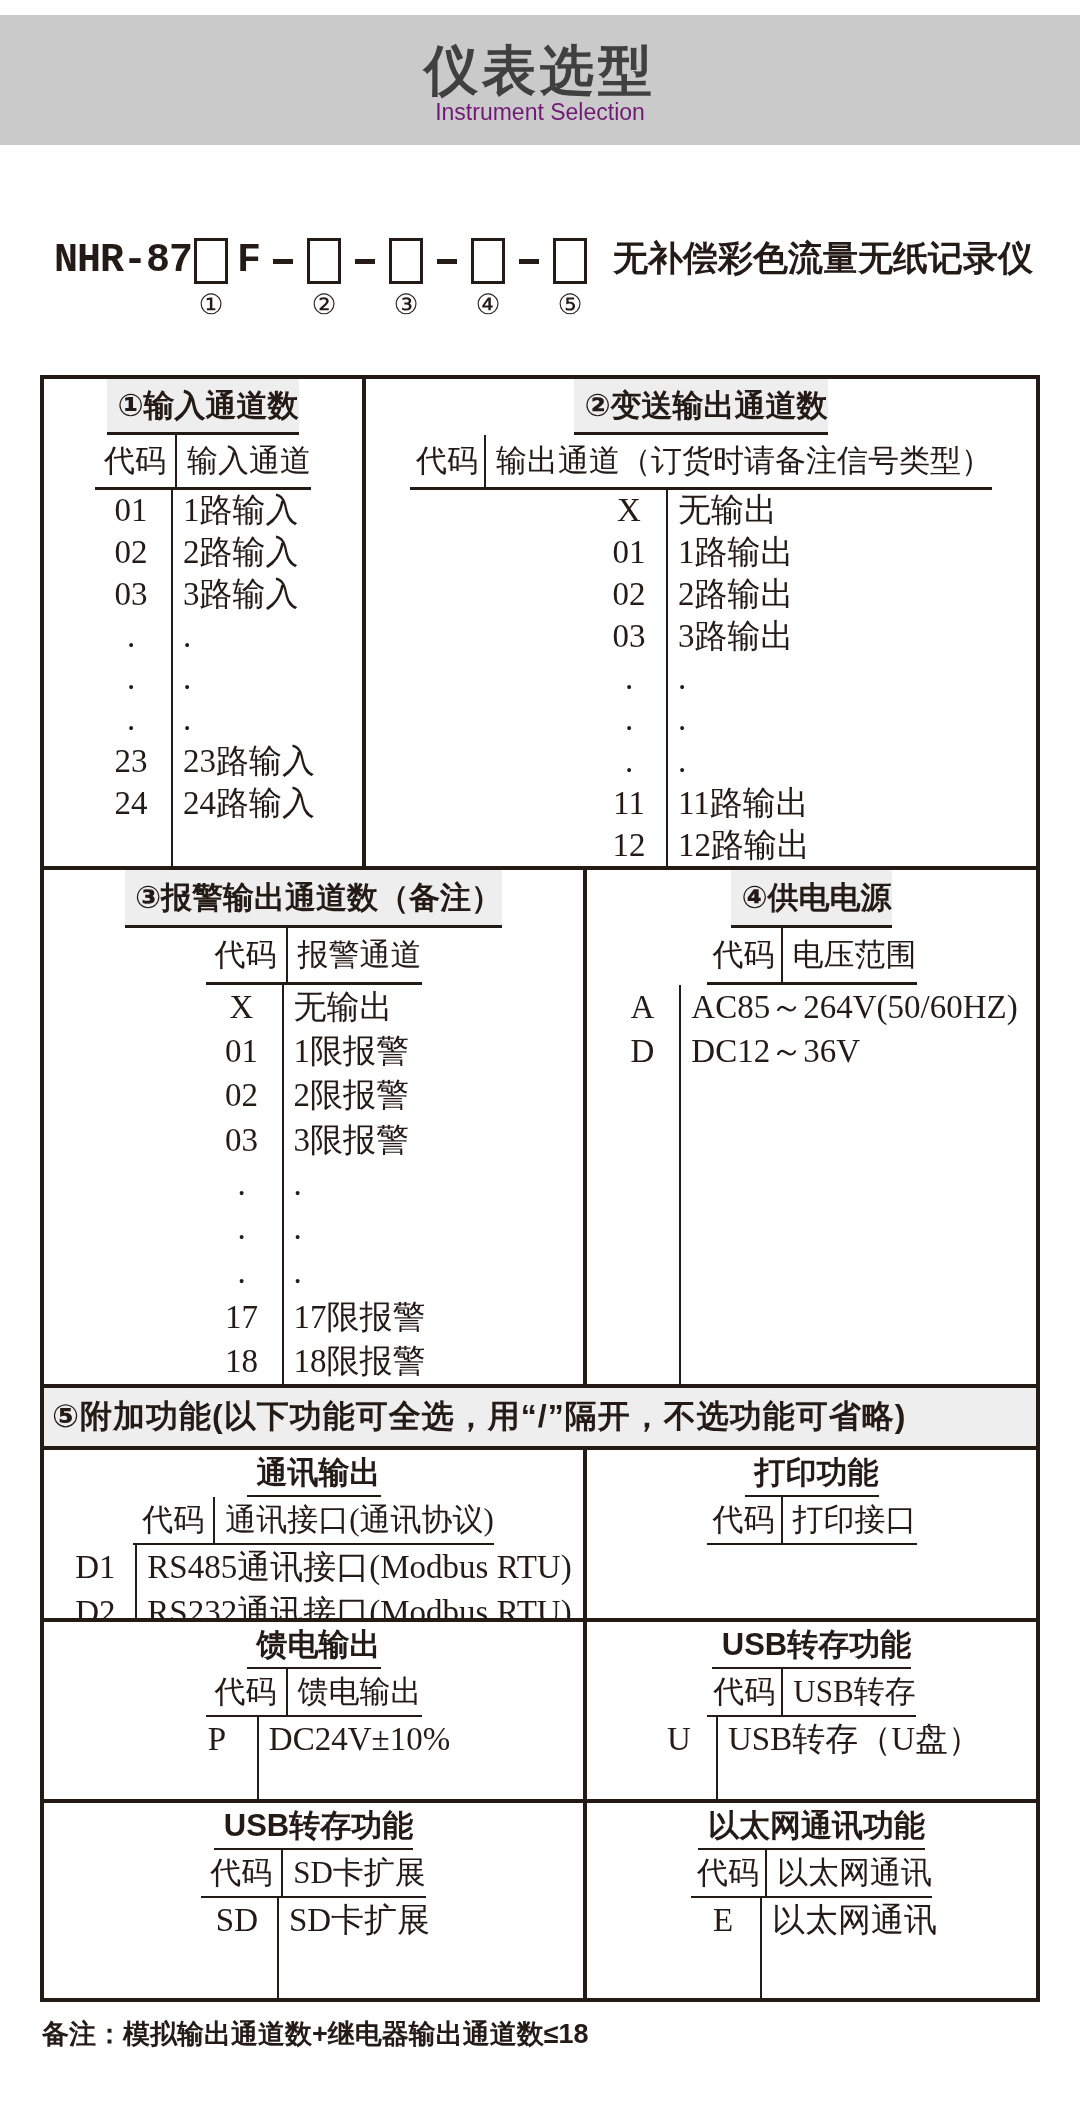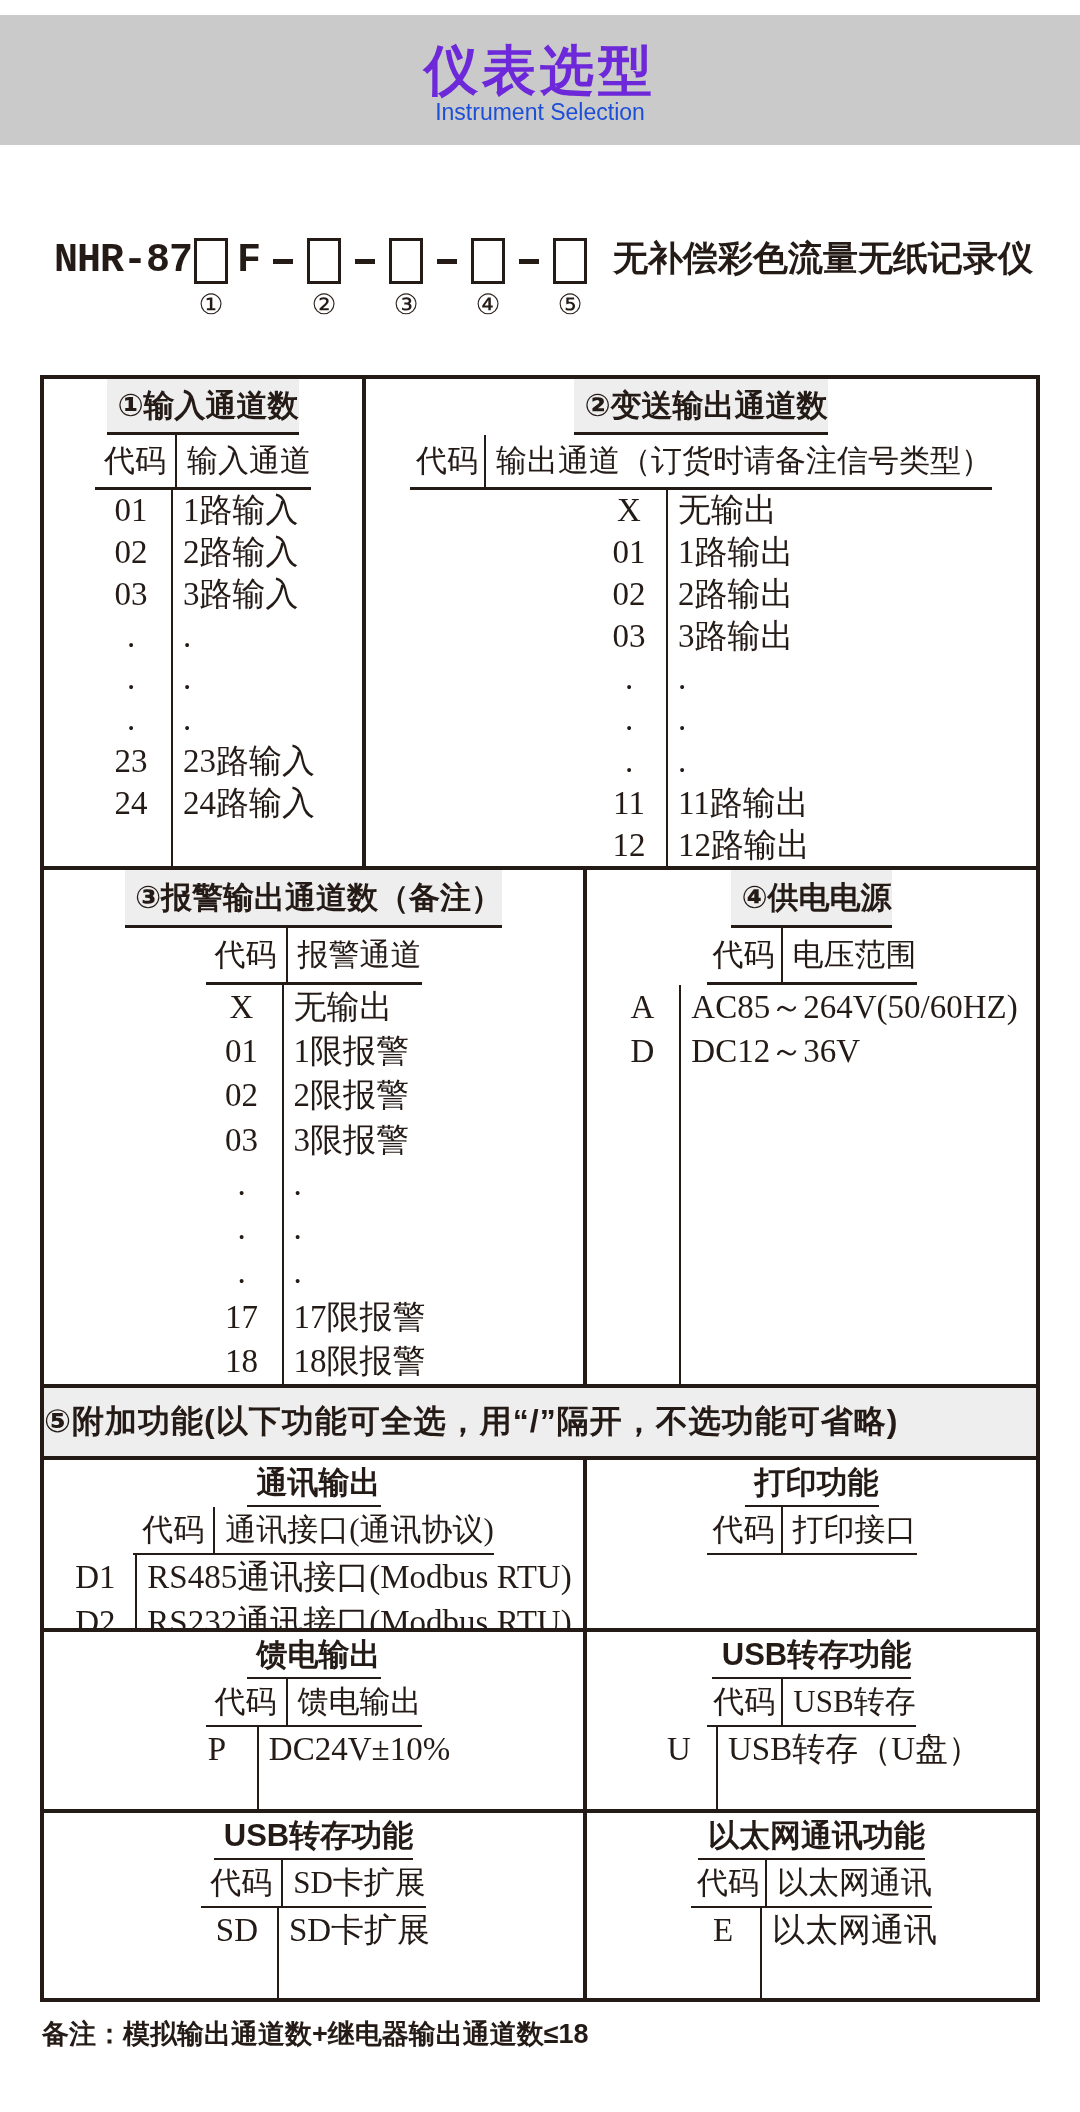--- a/index.html
+++ b/index.html
@@ -11,22 +11,22 @@
   }
   *{margin:0;padding:0;box-sizing:border-box;}
   html,body{background:#ffffff;}
   .page{position:relative;width:1080px;height:2112px;background:#ffffff;overflow:hidden;
         color:var(--ink);font-family:var(--serif);}
 
   
   .title-band{position:absolute;left:0;top:15px;width:1080px;height:130px;
               background:var(--band-gray);text-align:center;}
   .title{font-family:var(--sans);font-weight:bold;font-size:54px;line-height:58px;
-         letter-spacing:4px;padding-top:26px;color:#6d28d9;}
-  .subtitle{font-family:var(--sans);font-size:23px;line-height:26px;color:#1d4ed8;}
+         letter-spacing:4px;padding-top:26px;color:#404040;}
+  .subtitle{font-family:var(--sans);font-size:23px;line-height:26px;color:#701a75;}
 
   
   .model-line{position:absolute;left:54px;top:238px;display:flex;align-items:flex-start;}
   .m-text{font-family:Liberation Mono, monospace;font-weight:bold;font-size:40px;line-height:46px;
           letter-spacing:-1px;white-space:nowrap;}
   .m-box{width:34px;height:46px;border:3px solid var(--ink);background:#fff;}
   .box-group{display:flex;flex-direction:column;align-items:center;margin:0 2px;}
   .marker{font-family:var(--serif);font-size:28px;line-height:30px;margin-top:6px;}
   .m-dash{width:20px;height:5px;background:var(--ink);margin:21px 12px 0 12px;flex:none;}
   .m-infix{margin-left:7px;letter-spacing:0;}
@@ -68,21 +68,21 @@
   .half.r .vline{left:74px;}
 
   .tbody{position:relative;flex:1;font-size:33px;overflow:hidden;}
   .row{display:flex;align-items:center;height:var(--rh,44px);}
   .s12 .tbody{--rh:41.8px;}
   .s34 .tbody{--rh:44.3px;}
   .s5 .tbody,.s5b .tbody,.s5c .tbody{--rh:45px;}
 
   .banner{background:var(--hdr-gray);border-bottom:4px solid var(--ink);
           font-family:var(--sans);font-weight:bold;font-size:32px;letter-spacing:1px;
-          display:flex;align-items:center;height:72px;flex:none;
+          display:flex;align-items:center;padding-left:8px;height:62px;flex:none;
           white-space:nowrap;overflow:hidden;}
 
   .note{position:absolute;left:42px;top:2016px;font-family:var(--sans);
         font-weight:bold;font-size:27px;}
 </style>
 </head>
 <body>
 
 <div class="page">
 

